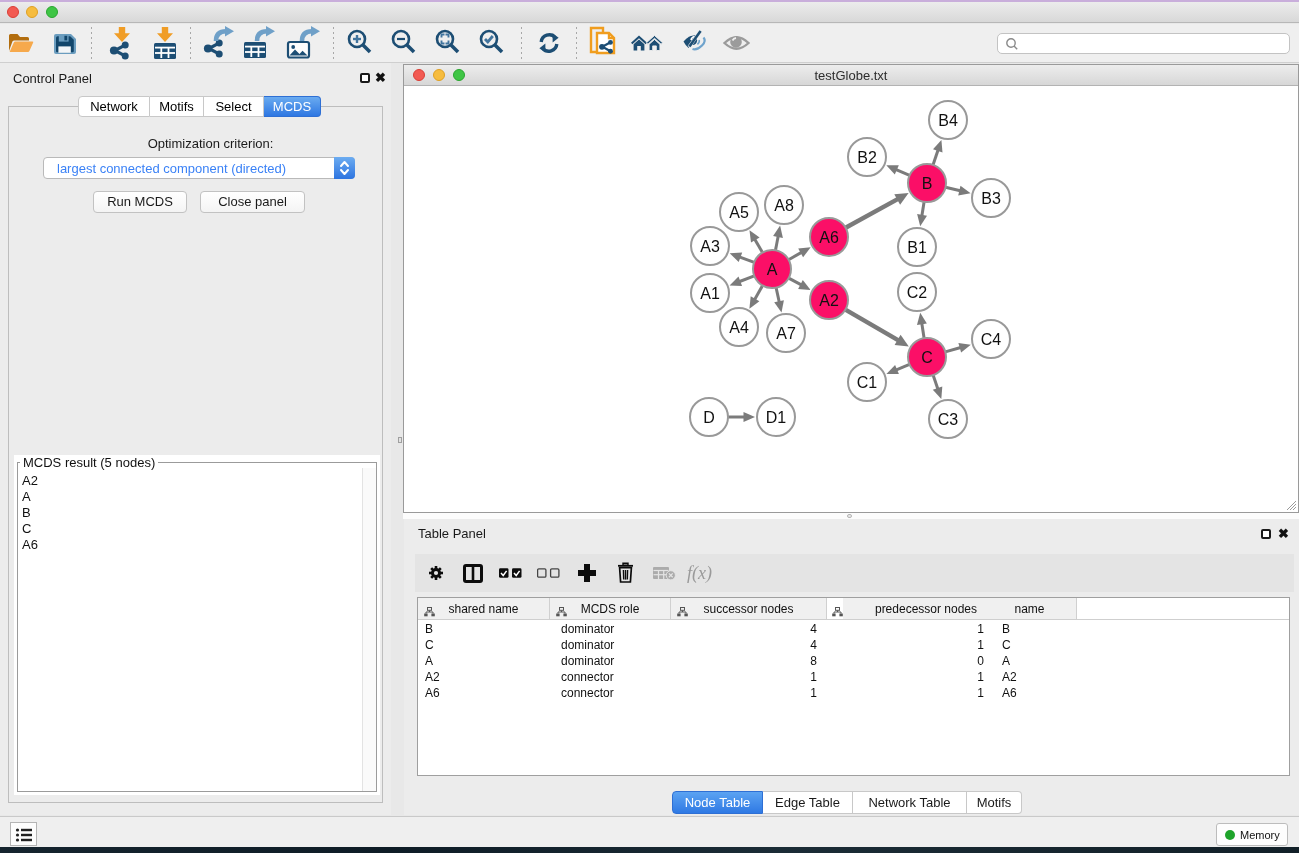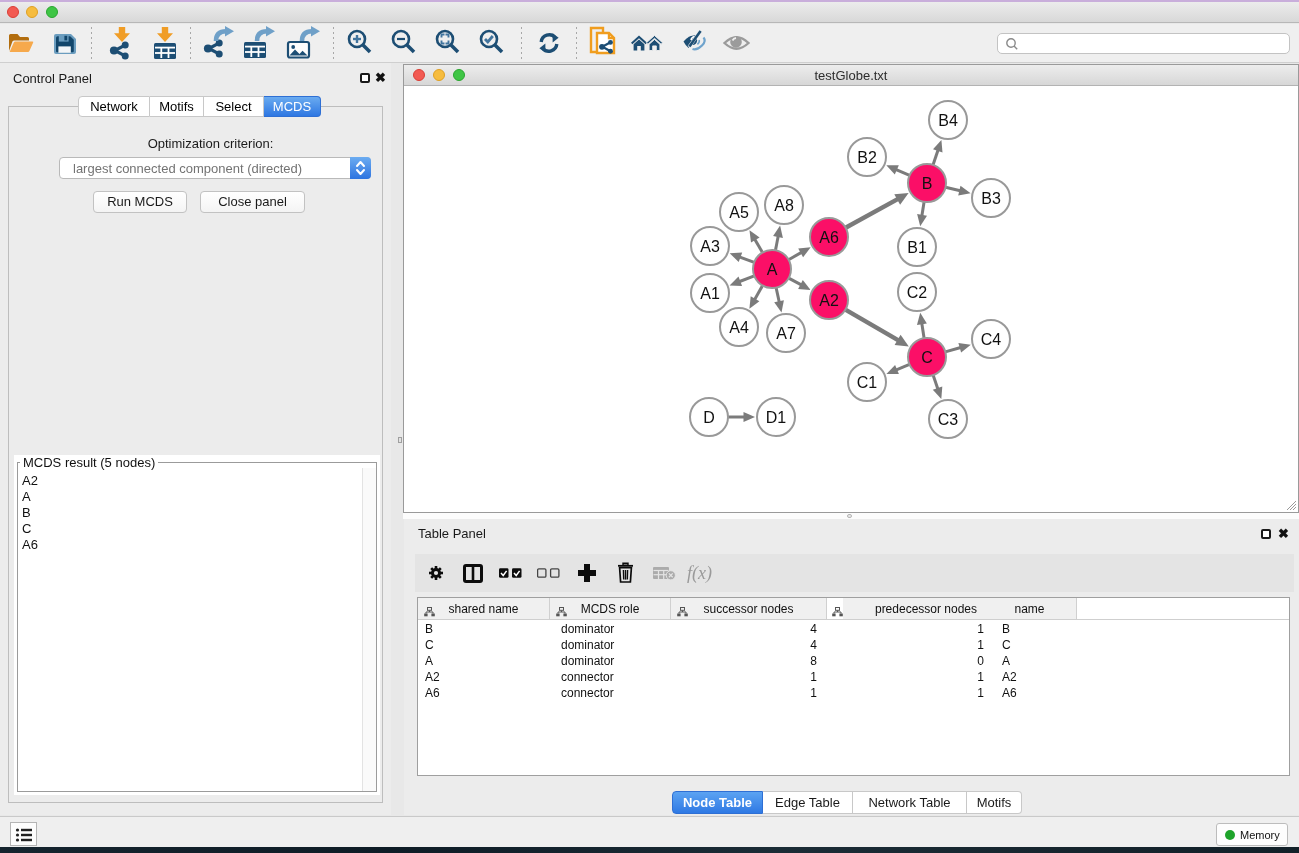--- a/index.html
+++ b/index.html
@@ -36,21 +36,21 @@
 
 
 #cp-tabs { left:78px; top:33px; height:21px; display:flex; font-size:13px; }
 .cptab { background:#fff; border:1px solid #c8c8c8; border-left:none; color:#000000;
   display:flex; align-items:center; justify-content:center; height:21px; }
 .cptab.first { border-left:1px solid #c8c8c8; border-radius:4px 0 0 4px; }
 .cptab.last { border-radius:0 4px 4px 0;text-align:center; }
 .cptab.sel { background:linear-gradient(#6aabf0,#2e77e2); border-color:#2e6fd4; color:#fff; }
 
 #opt-label { left:23px; top:73px; width:375px; text-align:center; font-size:13px; color:#1a1a1a; }
-#combo { left:43px; top:94px; width:312px; height:22px; background:#fff; border:1px solid #b9b9b9; border-radius:4px; font-size:13px; color:#737373;margin-left:16px; }
+#combo { left:43px; top:94px; width:312px; height:22px; background:#fff; border:1px solid #b9b9b9; border-radius:4px; font-size:13px; color:#3b82f6; }
 #combo .txt { position:absolute; left:13px; top:3px; }
 #combo .btn { position:absolute; right:-1px; top:-1px; width:21px; height:22px; border-radius:0 4px 4px 0;
   background:linear-gradient(#6cacf1,#2d74e0); }
 .btn svg { position:absolute; left:4px; top:3px; }
 .cbtn { position:absolute; height:22px; background:linear-gradient(#ffffff,#f4f4f4); border:1px solid #c2c2c2; border-radius:4px;
   font-size:13px; color:#1a1a1a; text-align:center; line-height:20px; }
 #btn-run { left:93px; top:128px; width:94px; }
 #btn-close { left:200px; top:128px; width:105px; }
 
 
@@ -78,21 +78,21 @@
 #tp-table { position:absolute; left:13px; top:78px; width:873px; height:179px; background:#fff; border:1px solid #9f9f9f; }
 .th { position:absolute; top:0; height:21px; background:#f0f0f0; border-right:1px solid #d0d0d0; font-size:12px; color:#111;
   display:flex; align-items:center; justify-content:center; }
 #thead-line { position:absolute; left:0; top:21px; width:100%; height:1px; background:#cfcfcf; }
 .td { position:absolute; font-size:12px; color:#111; height:16px; line-height:16px; }
 
 
 #btabs { left:672px; top:791px; height:23px; display:flex; font-size:13px; }
 .btab { background:#fff; border:1px solid #c8c8c8; border-left:none; color:#1a1a1a;
   display:flex; align-items:center; justify-content:center; height:23px; }
-.btab.first { border-left:1px solid #c8c8c8; border-radius:4px 0 0 4px;font-weight:bold; }
+.btab.first { border-left:1px solid #c8c8c8; border-radius:4px 0 0 4px; }
 .btab.last { border-radius:0 4px 4px 0; }
 .btab.sel { background:linear-gradient(#5ba3f2,#2f79e4); border-color:#2e6fd4; color:#fff; }
 
 
 #statusbar { left:0; top:816px; width:1299px; height:31px; background:#efefef; border-top:1px solid #c9c9c9; }
 #sb-btn { position:absolute; left:10px; top:5px; width:27px; height:24px; background:#fdfdfd; border:1px solid #b5b5b5; }
 #mem-btn { position:absolute; right:11px; top:6px; width:72px; height:23px; background:#fdfdfd; border:1px solid #bcbcbc; border-radius:3px;
   font-size:11px; color:#111;padding-left:48px; }
 #mem-btn .dot { position:absolute; left:8px; top:6px; width:10px; height:10px; border-radius:50%; background:#1da32a; }
 #mem-btn .lbl { position:absolute; left:23px; top:5px; }

